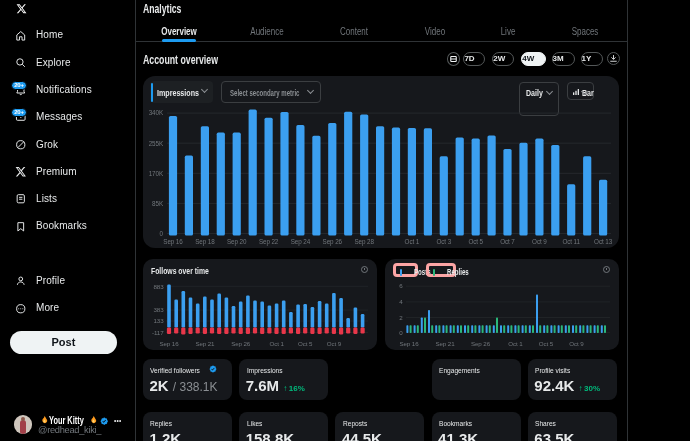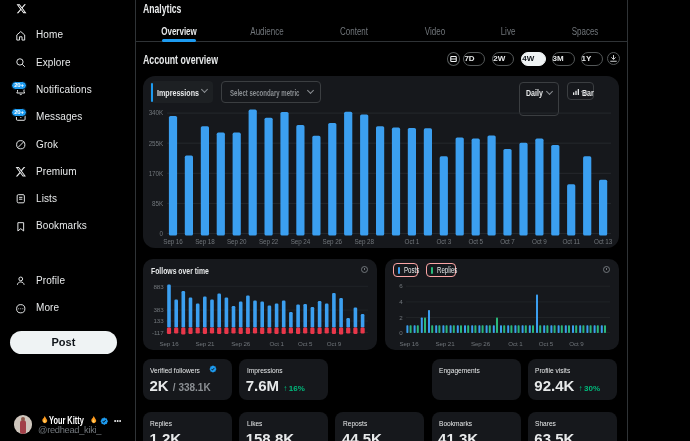--- a/index.html
+++ b/index.html
@@ -36,27 +36,27 @@
 #barbtn span { position:absolute; left:14px; top:4.5px; }
 .chev { display:inline-block; width:5px; height:5px; border-right:1.2px solid #8b8f93;
   border-bottom:1.2px solid #8b8f93; transform:rotate(45deg); position:absolute; top:6px; }
 .panel { position:absolute; top:258.5px; width:234px; height:91px; background:#16181c; border-radius:10px; }
 #followspanel { left:143px; }
 #postspanel { left:385px; }
 .ptitle { position:absolute; left:7.5px; top:6.5px; font-size:9.5px; font-weight:700; color:#e7e9ea; }
 .info { position:absolute; width:7px; height:7px; border:1px solid #71767b; border-radius:50%;
   top:7px; right:9.5px; box-sizing:border-box; }
 .info:after { content:""; position:absolute; left:2px; top:1.2px; width:1px; height:2.8px; background:#71767b; }
-.chip { position:absolute; top:4.5px; height:13.5px; border:1px solid #fca5a5; border-radius:4px;
-  font-size:8.5px; font-weight:400; color:#e7e9ea; line-height:12.5px; padding:0 0 0 10px; box-sizing:border-box; }
+.chip { position:absolute; top:4.5px; height:13.5px; border:3px solid #fca5a5; border-radius:4px;
+  font-size:8.5px; font-weight:700; color:#e7e9ea; line-height:12.5px; padding:0 0 0 18px; box-sizing:border-box; }
 .chip i { position:absolute; left:3.5px; top:2.8px; width:2.2px; height:7px; border-radius:1px; }
 .mcard { position:absolute; width:89px; height:40.5px; background:#16181c; border-radius:8px; }
 .mtitle { position:absolute; left:7.4px; top:6.3px; font-size:7.5px; font-weight:400; color:#e7e9ea; white-space:nowrap; }
 .mval { position:absolute; left:6.5px; top:17.5px; font-size:15px; font-weight:700; color:#e7e9ea; white-space:nowrap; }
-.mval .sub { font-size:10px; font-weight:700; color:#8b8f93; }
+.mval .sub { font-size:12px; font-weight:400; color:#8b8f93; }
 .mval .up { font-size:8px; font-weight:700; color:#00ba7c; }
 .ax { font-size:6.3px; letter-spacing:-0.1px; fill:#71767b; font-family:"Liberation Sans",sans-serif; }
 .ax2 { font-size:6.2px; letter-spacing:-0.1px; fill:#71767b; font-family:"Liberation Sans",sans-serif; }
 .sx { display:inline-block; transform-origin:0 50%; white-space:nowrap; }
 #postbtn { position:absolute; left:9.5px; top:331.3px; width:107.8px; height:22.7px; background:#eff3f4;
   border-radius:11.4px; color:#0f1419; font-size:11px; font-weight:700; text-align:center; line-height:22.7px; }
 #user { position:absolute; left:0; top:408px; width:135px; height:33px; }
 #avatar { position:absolute; left:13.7px; top:415px; width:18.5px; height:18.5px; border-radius:50%;
   background:#cfc6bd; overflow:hidden; }
 #avatar .fig { position:absolute; left:6.6px; top:5px; width:5.8px; height:13.5px;

